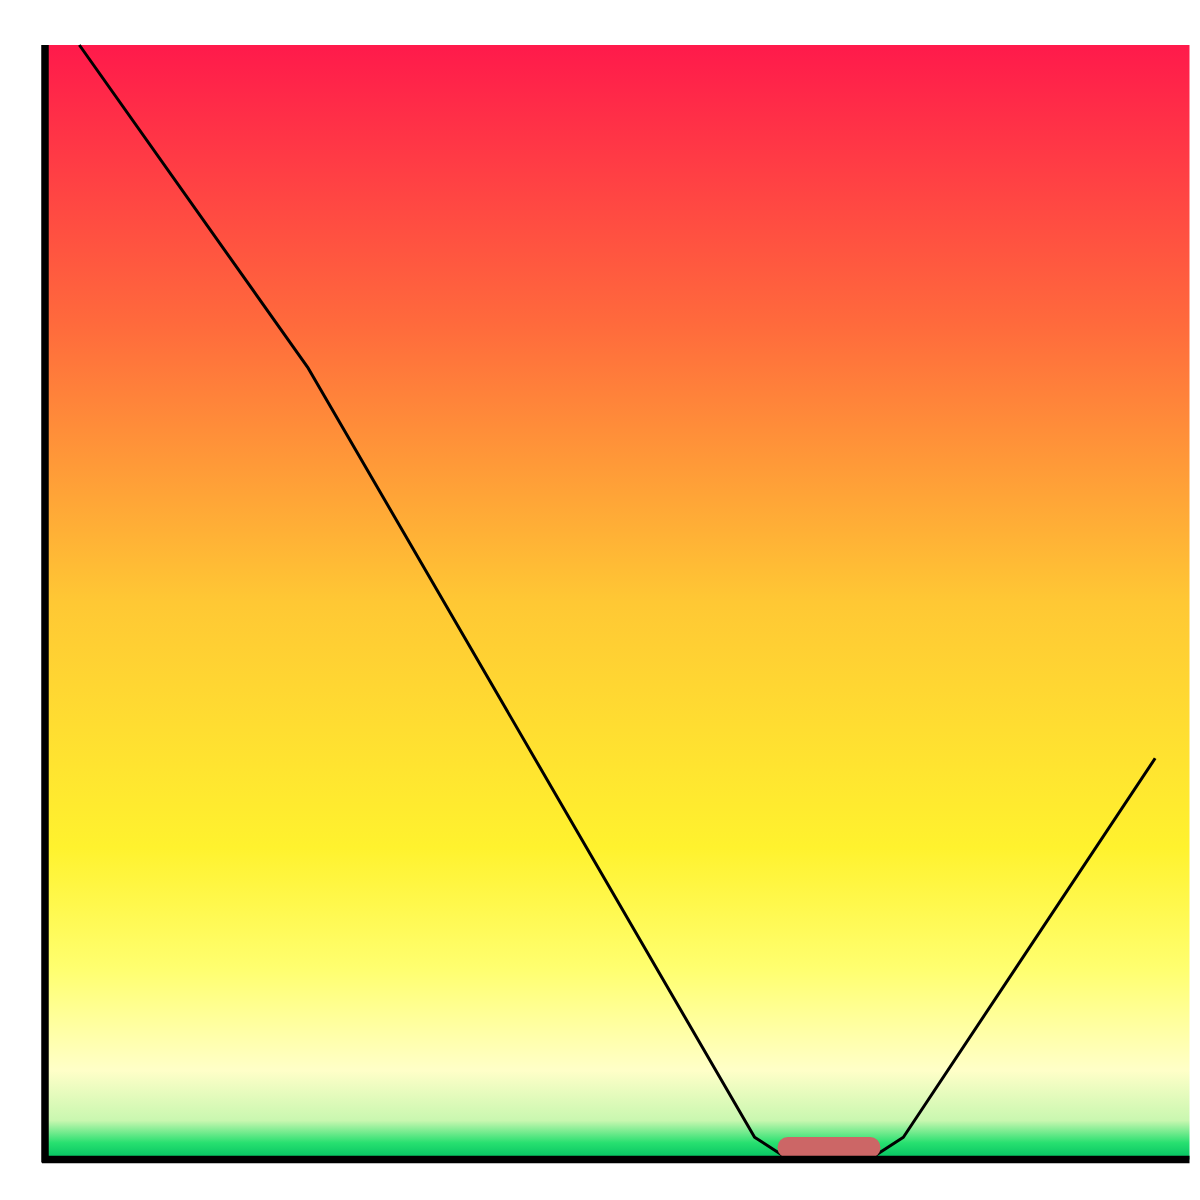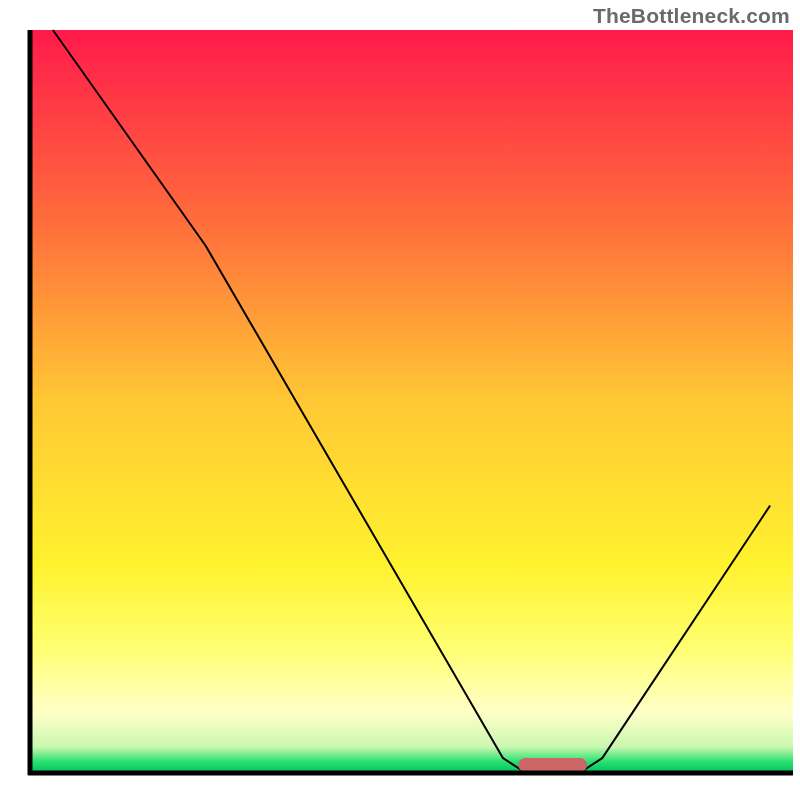--- a/index.html
+++ b/index.html
@@ -25,21 +25,20 @@
     letter-spacing: 0.2px;
   }
   svg {
     display: block;
   }
 </style>
 </head>
 <body>
 <div class="wrap">
 
-<div class="watermark">TheBottleneck.com</div>
 
 <svg width="800" height="800" viewBox="0 0 800 800">
   <defs>
     <linearGradient id="bg-grad" x1="0" y1="0" x2="0" y2="1">
           <stop offset="0%" stop-color="#ff1a4b"></stop>
           <stop offset="25%" stop-color="#ff6a3c"></stop>
           <stop offset="50%" stop-color="#ffc834"></stop>
           <stop offset="72%" stop-color="#fff22e"></stop>
           <stop offset="83%" stop-color="#ffff70"></stop>
           <stop offset="92%" stop-color="#ffffc8"></stop>

